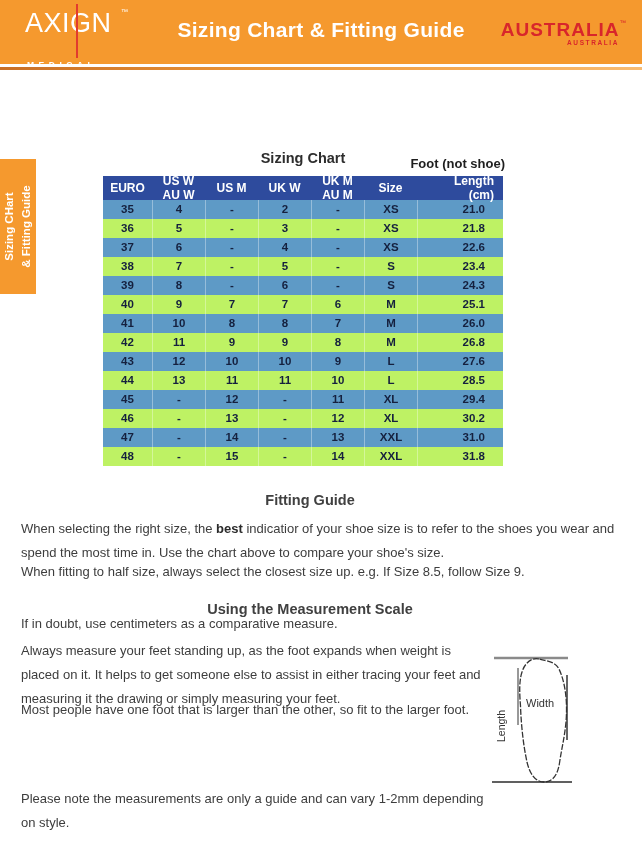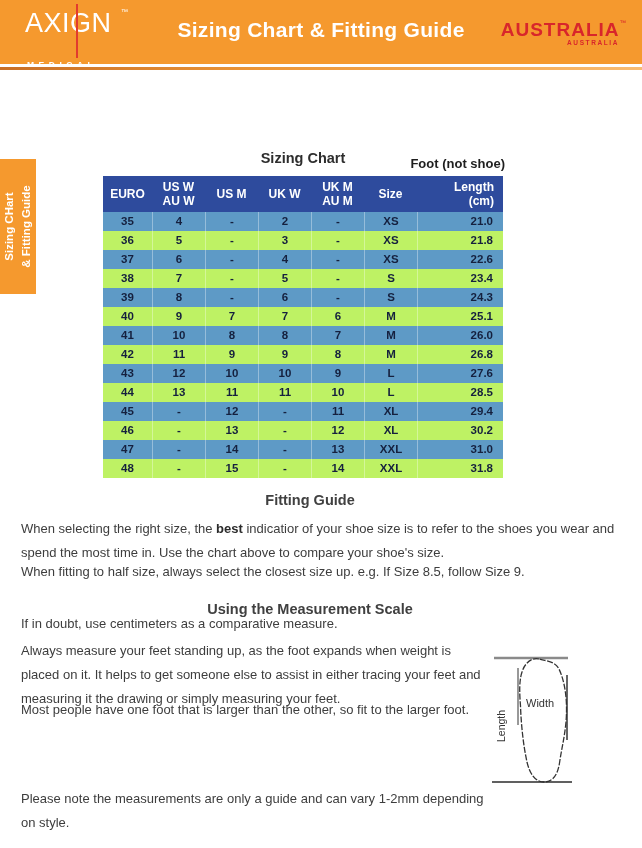--- a/index.html
+++ b/index.html
@@ -28,33 +28,33 @@
                   transform-origin:0 0;transform:rotate(-90deg) translateX(-135px);
                   display:flex;flex-direction:column;justify-content:center;
                   text-align:center;color:#fff;font-size:11.5px;font-weight:bold;line-height:1.45;}
 
   
   .chart-title{position:absolute;left:0;width:606px;top:150px;text-align:center;
                font-size:14.5px;font-weight:bold;color:#2d2d2d;}
   .foot-note{position:absolute;left:373px;width:132px;top:156px;text-align:right;
              font-size:13px;font-weight:bold;color:#1e1e1e;}
   .size-table{position:absolute;left:103px;top:176px;width:400px;}
-  .thead{display:flex;height:36px;background:#2E4B9D;}
+  .thead{display:flex;height:24px;background:#2E4B9D;}
   .th{display:flex;flex-direction:column;justify-content:center;align-items:center;
       color:#fff;font-weight:bold;font-size:12px;line-height:1.2;box-sizing:border-box;}
   .tr{display:flex;height:19px;}
   .tr.blue{background:#5E9AC6;}
   .tr.light{background:#bef264;}
   .td{line-height:19px;text-align:center;font-weight:bold;font-size:11.5px;color:#15203e;
       box-sizing:border-box;}
   .td + .td{border-left:1px solid rgba(255,255,255,0.35);}
   .col0{width:49px;} .col1{width:53px;} .col2{width:53px;} .col3{width:53px;}
   .col4{width:53px;} .col5{width:53px;} .col6{width:86px;}
   .th.col6{align-items:flex-end;padding-right:9px;}
-  .td.col6{text-align:right;padding-right:10px;}
+  .td.col6{text-align:right;padding-right:18px;}
 
   
   .sec-title{position:absolute;left:0;width:620px;text-align:center;
              font-size:14.5px;font-weight:bold;color:#404040;}
   .para{position:absolute;left:21px;font-size:13px;color:#3d3d3d;line-height:24px;}
   .para b{color:#2b2b2b;}
 
   
   .foot-diagram{position:absolute;left:488px;top:648px;width:154px;height:145px;}
 </style>

